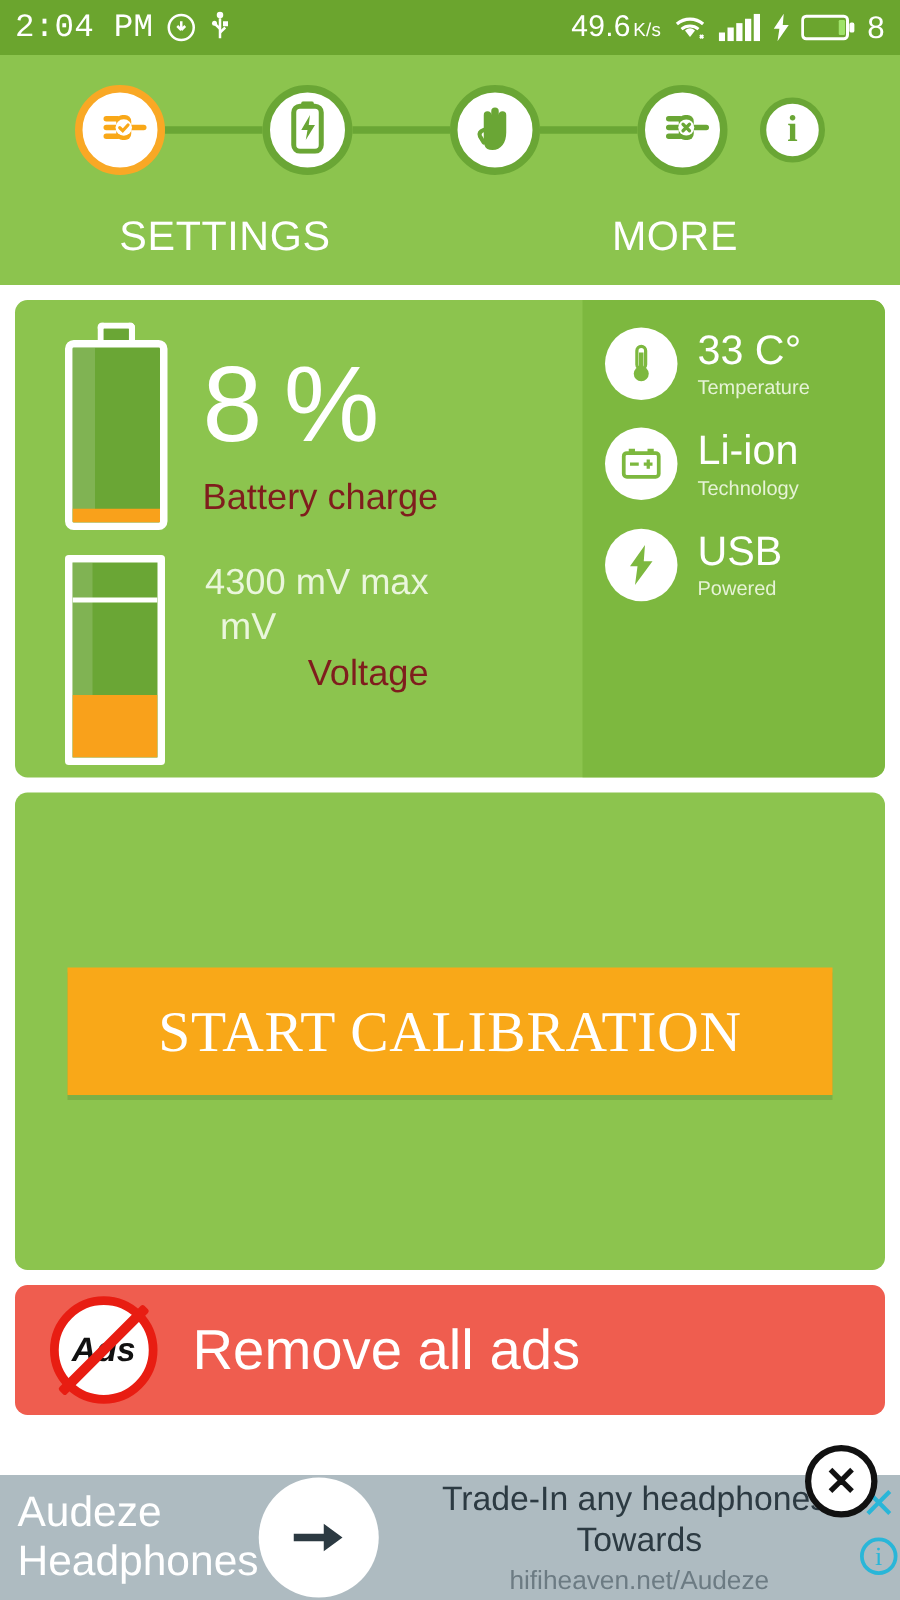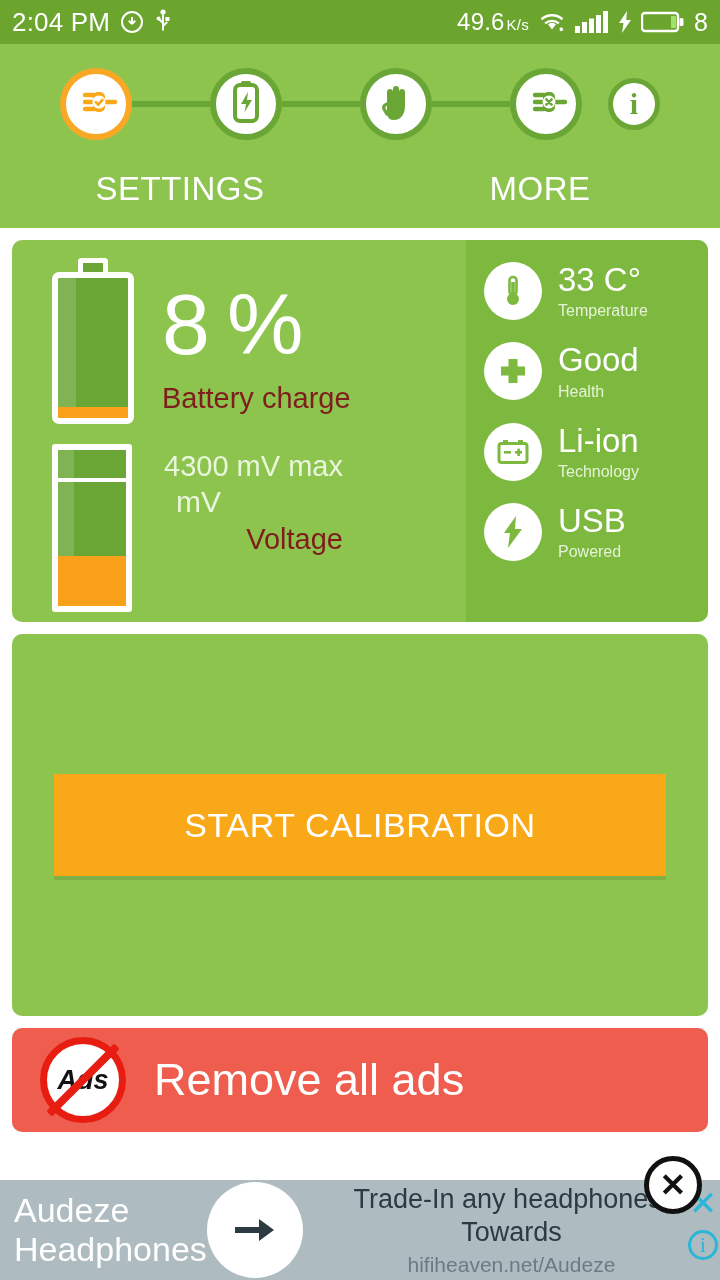--- a/index.html
+++ b/index.html
@@ -12,21 +12,21 @@
   .screen { position: relative; width: 720px; height: 1280px; background: #ffffff; }
 
   
   .statusbar {
     height: 44px; background: #6ba52e; color: #ffffff;
     display: flex; align-items: center; padding: 0 12px;
     font-size: 25px; letter-spacing: .2px;
   }
   .sb-left { display: flex; align-items: center; gap: 10px; }
   .sb-right { margin-left: auto; display: flex; align-items: center; gap: 9px; }
-  .sb-time { font-size: 26px; }
+  .sb-time { font-size: 26px; font-family: Liberation Mono, monospace; }
   .net-speed { font-size: 24px; display: flex; align-items: baseline; }
   .net-speed .unit { font-size: 15px; margin-left: 2px; }
   .ico { display: inline-flex; align-items: center; justify-content: center; }
 
   
   .header { background: #8cc44e; padding-top: 14px; }
   .steps {
     display: flex; align-items: center; justify-content: center;
     padding: 0 18px; height: 92px; position: relative;
   }
@@ -107,24 +107,24 @@
   .stat-val { font-size: 33px; color: #ffffff; line-height: 1.1; }
   .stat-lbl { font-size: 16px; color: #e6f3d6; margin-top: 4px; }
 
   
   .calib-card {
     background: #8cc44e; height: 382px;
     display: flex; align-items: center; justify-content: center;
   }
   .calib-btn {
     width: 612px; height: 102px; background: #f9a818; border: none;
-    color: #ffffff; font-size: 34px; letter-spacing: .6px;
+    color: #ffffff; font-size: 46px; letter-spacing: .6px;
     box-shadow: 0 4px 0 rgba(0,0,0,.10);
     display: flex; align-items: center; justify-content: center;
-    font-family: Liberation Sans, sans-serif;
+    font-family: Liberation Serif, serif;
   }
 
   
   .ads-card {
     background: #ef5d4f; height: 104px; display: flex; align-items: center;
     padding-left: 28px; gap: 28px;
   }
   .noads {
     width: 86px; height: 86px; border-radius: 50%; background: #ffffff;
     border: 7px solid #e81d12; position: relative; flex: 0 0 auto;
@@ -329,31 +329,20 @@
             <circle cx="15" cy="25" r="6" fill="#7db83f"></circle>
             <rect x="13.2" y="8" width="3.6" height="14" fill="#7db83f"></rect>
           </svg>
         </div>
         <div>
           <div class="stat-val">33 C°</div>
           <div class="stat-lbl">Temperature</div>
         </div>
       </div>
 
-      <div class="stat">
-        <div class="stat-ic">
-          <svg width="32" height="32" viewBox="0 0 32 32">
-            <path d="M11.5 4h9v7.5H28v9h-7.5V28h-9v-7.5H4v-9h7.5z" fill="#7db83f"></path>
-          </svg>
-        </div>
-        <div>
-          <div class="stat-val">Good</div>
-          <div class="stat-lbl">Health</div>
-        </div>
-      </div>
 
       <div class="stat">
         <div class="stat-ic">
           <svg width="34" height="28" viewBox="0 0 34 28">
             <rect x="7" y="2" width="5" height="3.4" fill="#7db83f"></rect>
             <rect x="22" y="2" width="5" height="3.4" fill="#7db83f"></rect>
             <rect x="3" y="5.4" width="28" height="19" rx="2.5" fill="none" stroke="#7db83f" stroke-width="3"></rect>
             <rect x="8" y="13" width="7" height="2.6" fill="#7db83f"></rect>
             <rect x="19" y="13" width="7" height="2.6" fill="#7db83f"></rect>
             <rect x="21.3" y="10.6" width="2.6" height="7.4" fill="#7db83f"></rect>

